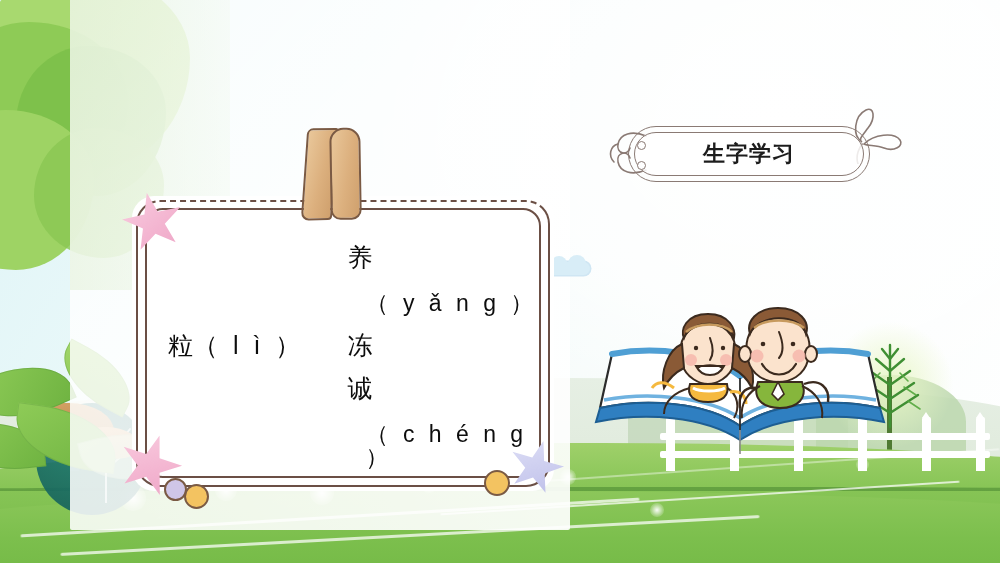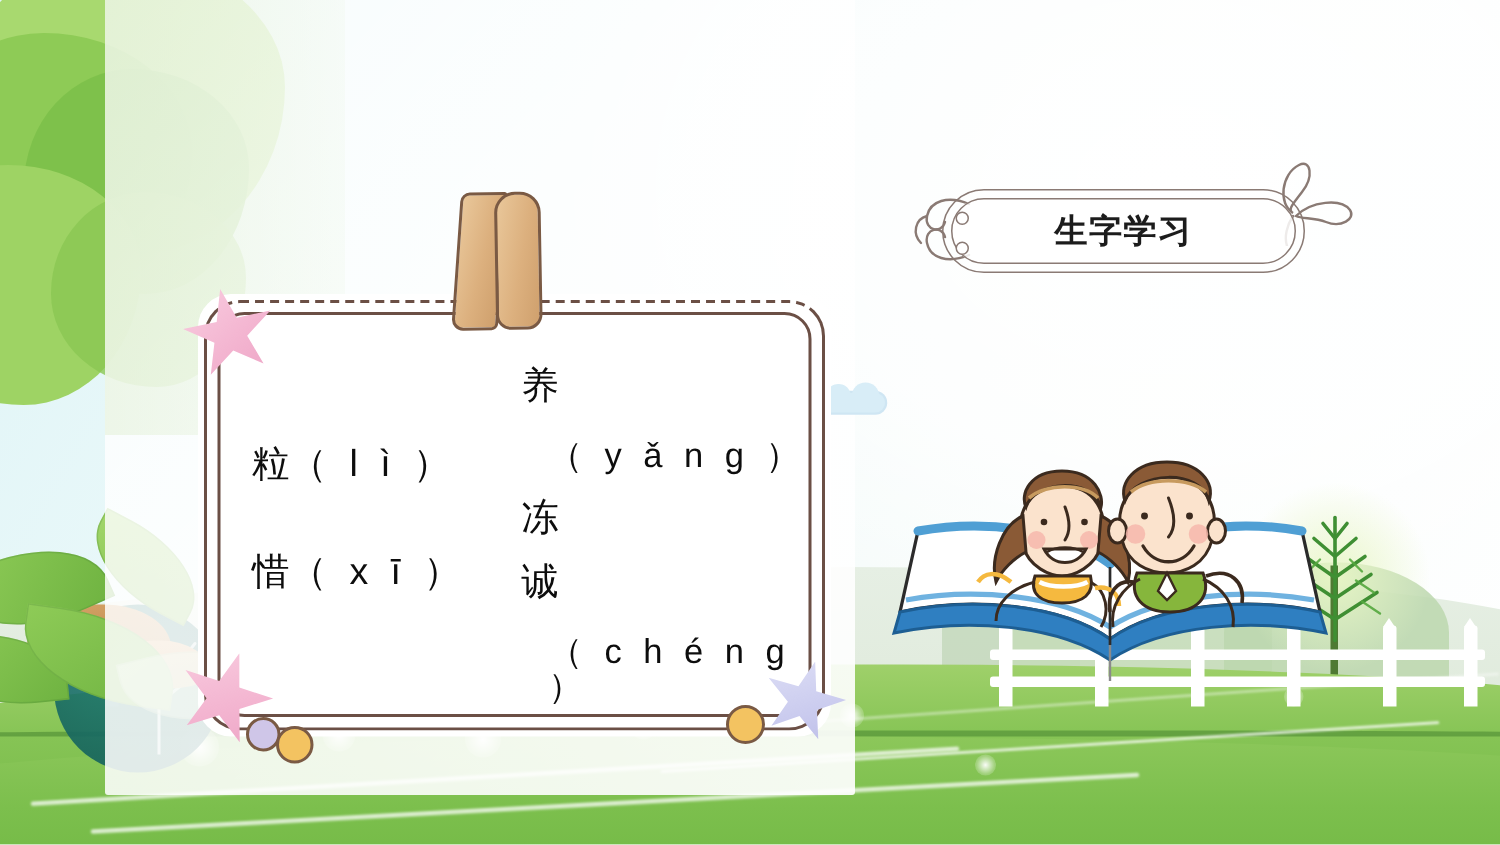--- a/index.html
+++ b/index.html
@@ -545,23 +545,20 @@
   <div class="note-card">
     <div class="note-inner"></div>
     <div class="note-border-outer"></div>
     <div class="note-border-inner"></div>
 
     <div class="note-text">
       <div class="col col-left">
         <div class="entry">
           <span class="hanzi">粒</span><span class="py">（ l ì ）</span>
         </div>
-        <div class="entry">
-          <span class="hanzi">惜</span><span class="py">（ x ī ）</span>
-        </div>
       </div>
 
       <div class="col col-right">
         <div class="grp">
           <div class="hz-line">养</div>
           <div class="py-line">（ y ǎ n g ）</div>
         </div>
         <div class="grp">
           <div class="hz-line">冻</div>
         </div>

